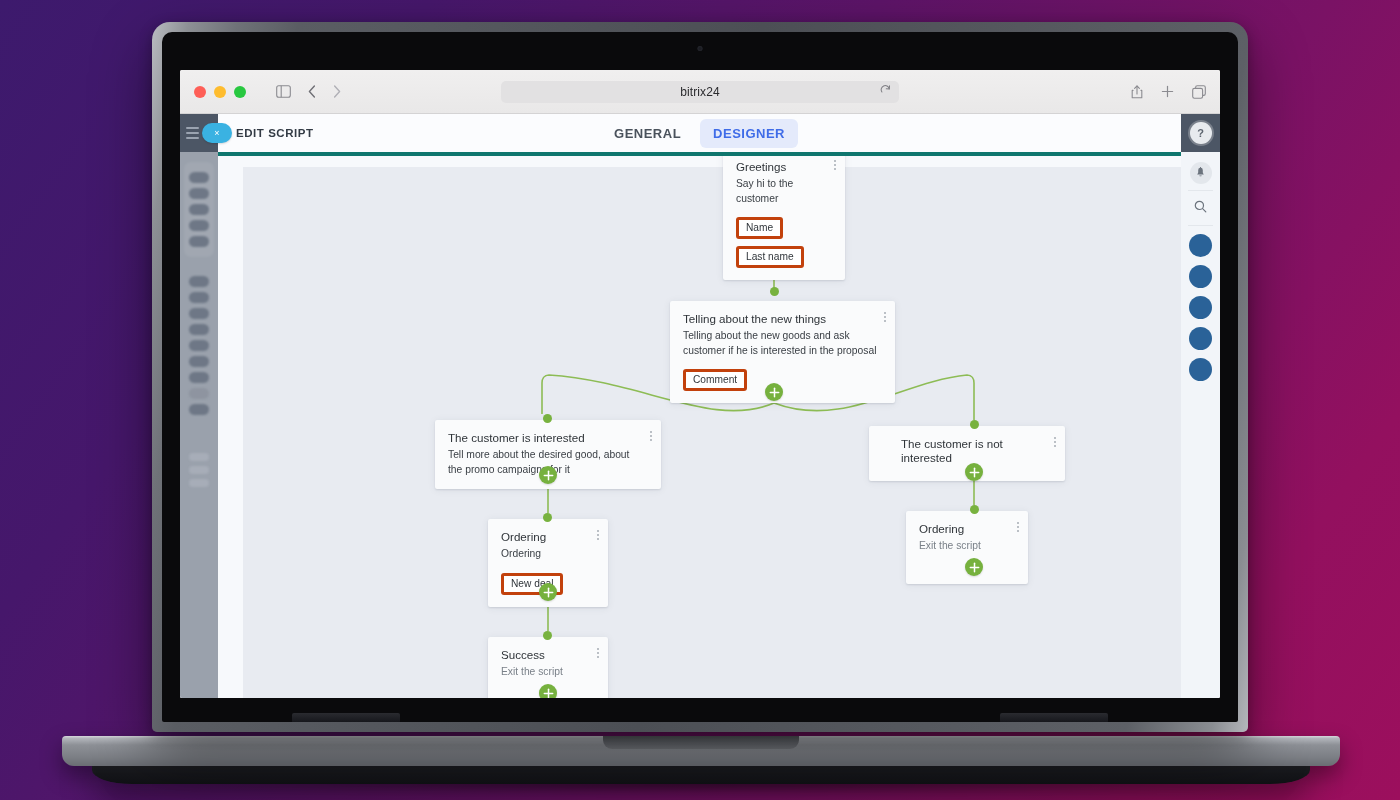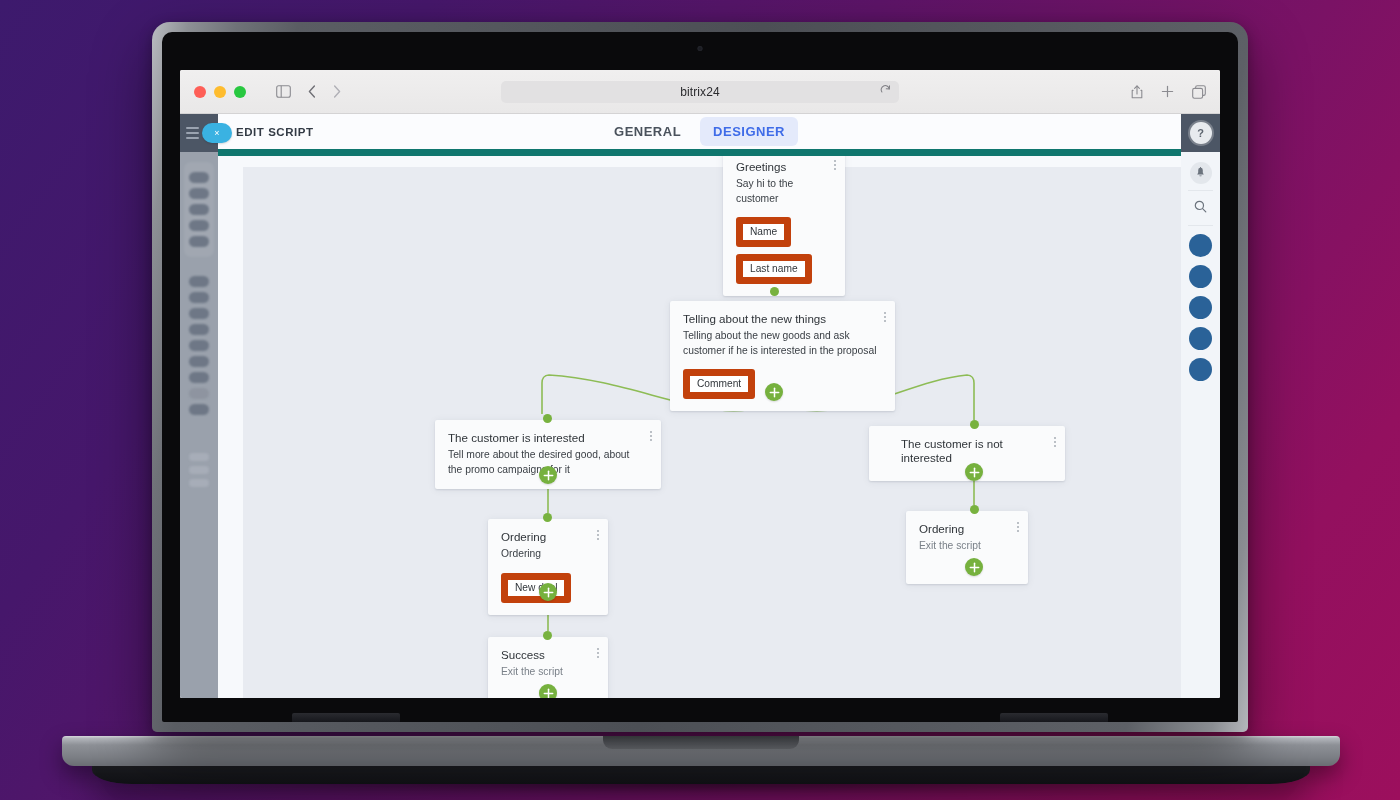--- a/index.html
+++ b/index.html
@@ -113,21 +113,21 @@
   .lgroup { background: rgba(255,255,255,.07); border-radius: 7px; margin: 0 4px; padding: 5px 0; }
   .pill { height: 11px; border-radius: 6px; background: #6c7584; margin: 5px auto; width: 20px; opacity: .95; }
   .pill.dim { background: #8d949f; }
   .pill.faint { background: #a8aeb8; height: 8px; }
   .lspacer { height: 14px; }
 
   
   .main { flex: 1 1 auto; display: flex; flex-direction: column; min-width: 0; background: #f7f9fc; }
   .topbar {
     height: 42px; flex: 0 0 42px; background: #fbfcfe; display: flex; align-items: center;
-    padding: 0 18px; position: relative; border-bottom: 7px solid #0f766e; text-align: right;
+    padding: 0 18px; position: relative; border-bottom: 4px solid #0f766e; text-align: right;
   }
   .page-title { font-size: 11.5px; font-weight: bold; color: #333b45; letter-spacing: .55px; }
   .tabs { position: absolute; left: 0; right: 0; display: flex; justify-content: center; align-items: center; gap: 6px; }
   .tab {
     font-size: 13px; font-weight: bold; letter-spacing: .5px; padding: 7px 13px;
     border-radius: 6px; color: #4a525c; cursor: pointer;
   }
   .tab.active { background: #e4eafb; color: #3f6ce8; }
 
   
@@ -157,21 +157,21 @@
     border-radius: 2px; padding: 11px 13px 12px 13px;
   }
   .node .ttl { font-size: 11.6px; color: #2f3439; margin-bottom: 3px; line-height: 1.25; }
   .node .desc { font-size: 10.3px; color: #3b4046; line-height: 1.38; }
   .node .desc.muted { color: #7a8189; }
   .kebab { position: absolute; right: 9px; top: 11px; display: flex; flex-direction: column; gap: 2px; cursor: pointer; }
   .kebab i { width: 2px; height: 2px; border-radius: 50%; background: #a6adb5; display: block; }
   .chips { margin-top: 11px; display: flex; flex-direction: column; gap: 7px; align-items: flex-start; }
   .chip {
     font-size: 10.2px; color: #31363b; background: #fff;
-    border: 7px solid #c2410c; border-radius: 3px; padding: 2.5px 7px; cursor: pointer;
+    border: 3px solid #c2410c; border-radius: 3px; padding: 2.5px 7px; cursor: pointer;
   }
 
   .dotnode { position: absolute; width: 9px; height: 9px; border-radius: 50%; background: #78b23f; }
   .plus {
     position: absolute; width: 18px; height: 18px; border-radius: 50%; background: #76b13e;
     color: #fff; display: flex; align-items: center; justify-content: center;
     font-size: 15px; line-height: 1; font-weight: 300; cursor: pointer;
     box-shadow: 0 1px 2px rgba(0,0,0,.14);
   }
   .plus svg { display: block; }

